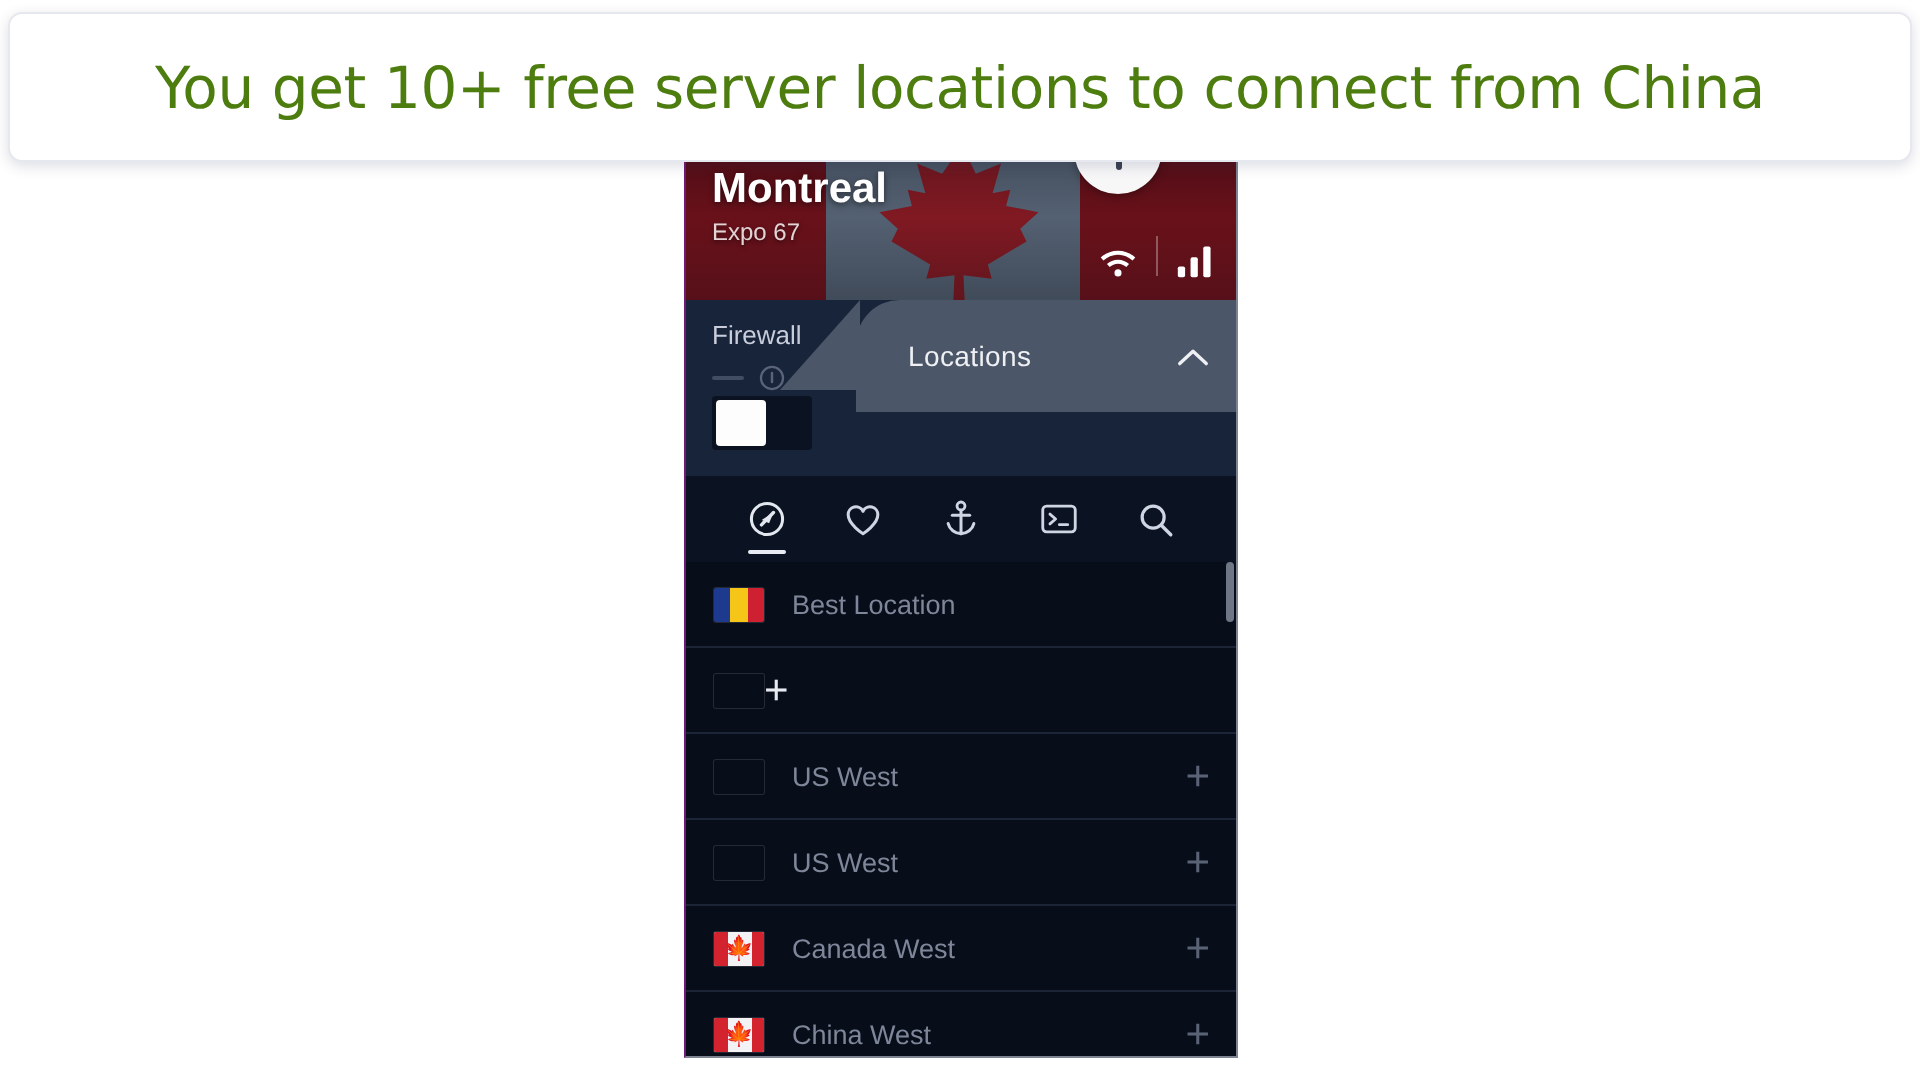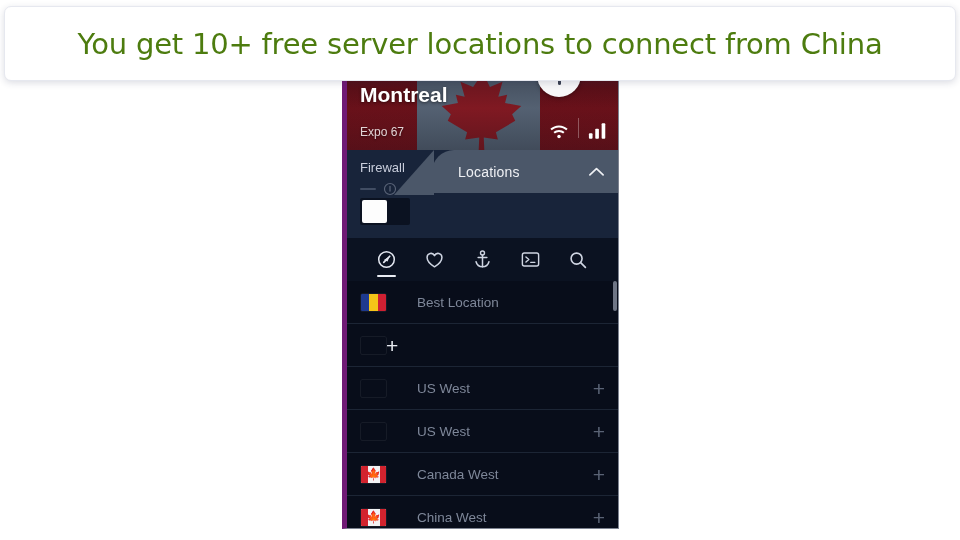--- a/index.html
+++ b/index.html
@@ -46,21 +46,21 @@
 
   
   .app-window {
     position: absolute;
     left: 342px;
     top: 74px;
     width: 277px;
     height: 455px;
     background: #080d1a;
     overflow: hidden;
-    border-left: 5px solid #701a75;
+    border-left: 1px solid #701a75;
     border-right: 1px solid #7d8391;
     border-bottom: 1px solid #7d8391;
     z-index: 10;
   }
 
   
   .hero {
     position: relative;
     height: 76px;
     width: 100%;
@@ -100,21 +100,21 @@
   .hero-city {
     font-size: 21px;
     font-weight: bold;
     color: #ffffff;
     line-height: 1.05;
     text-shadow: 0 1px 3px rgba(0,0,0,0.5);
   }
   .hero-sub {
     font-size: 12px;
     color: #e2d3d5;
-    margin-top: 19px;
+    margin-top: 3px;
     text-shadow: 0 1px 2px rgba(0,0,0,0.5);
   }
   .hero-icons {
     position: absolute;
     right: 10px;
     bottom: 11px;
     display: flex;
     align-items: flex-end;
     gap: 9px;
   }
@@ -201,21 +201,21 @@
     background: #fdfdfd;
     border-radius: 2px;
   }
 
   
   .loc-panel {
     position: absolute;
     left: 85px;
     top: 0;
     right: 0;
-    height: 43px;
+    height: 56px;
     background: #4b5769;
     border-top-left-radius: 22px;
     z-index: 3;
   }
   .loc-panel::before {
     content: "";
     position: absolute;
     left: -38px;
     top: 0;
     width: 40px;
@@ -282,21 +282,21 @@
   }
   .loc-row .flag {
     width: 25px;
     height: 17px;
     border-radius: 1px;
     flex: 0 0 auto;
     overflow: hidden;
     box-shadow: 0 0 0 0.5px rgba(255,255,255,0.12);
   }
   .loc-row .name {
-    margin-left: 31px;
+    margin-left: 14px;
     font-size: 13.5px;
     color: #7e8799;
     flex: 1 1 auto;
     font-weight: 500;
   }
   .loc-row.is-active .name {
     color: #ffffff;
     font-weight: bold;
   }
   .plus {

